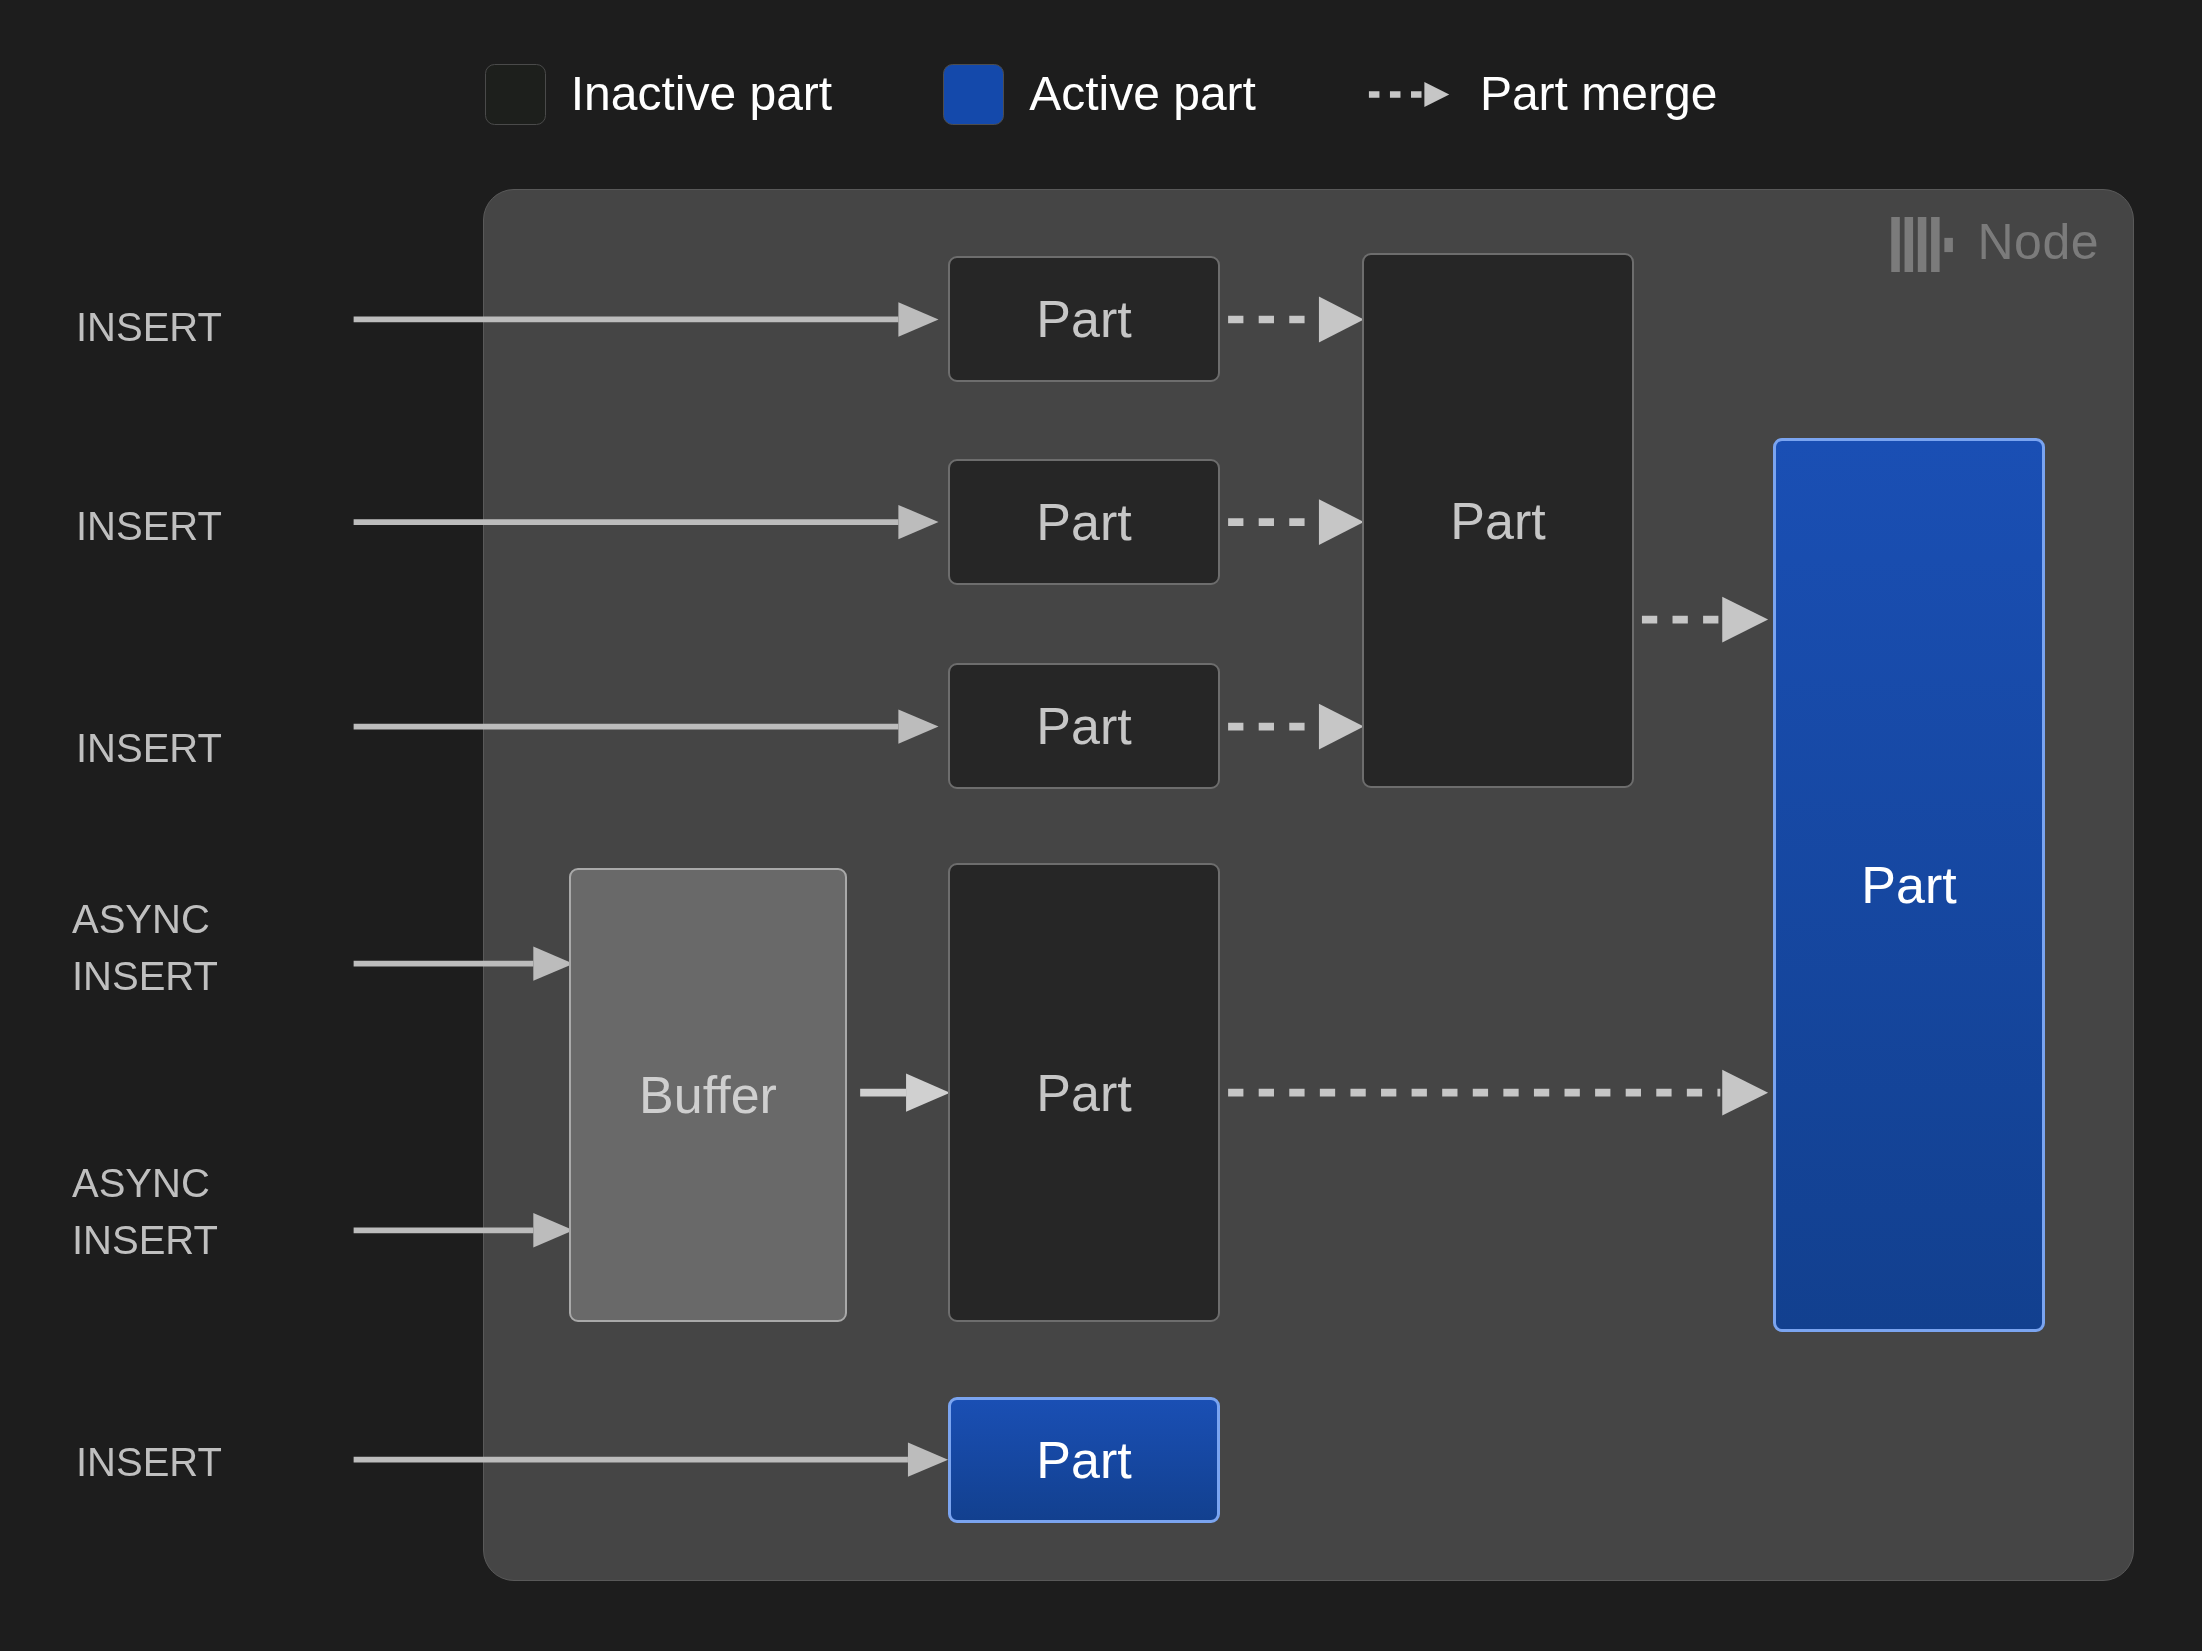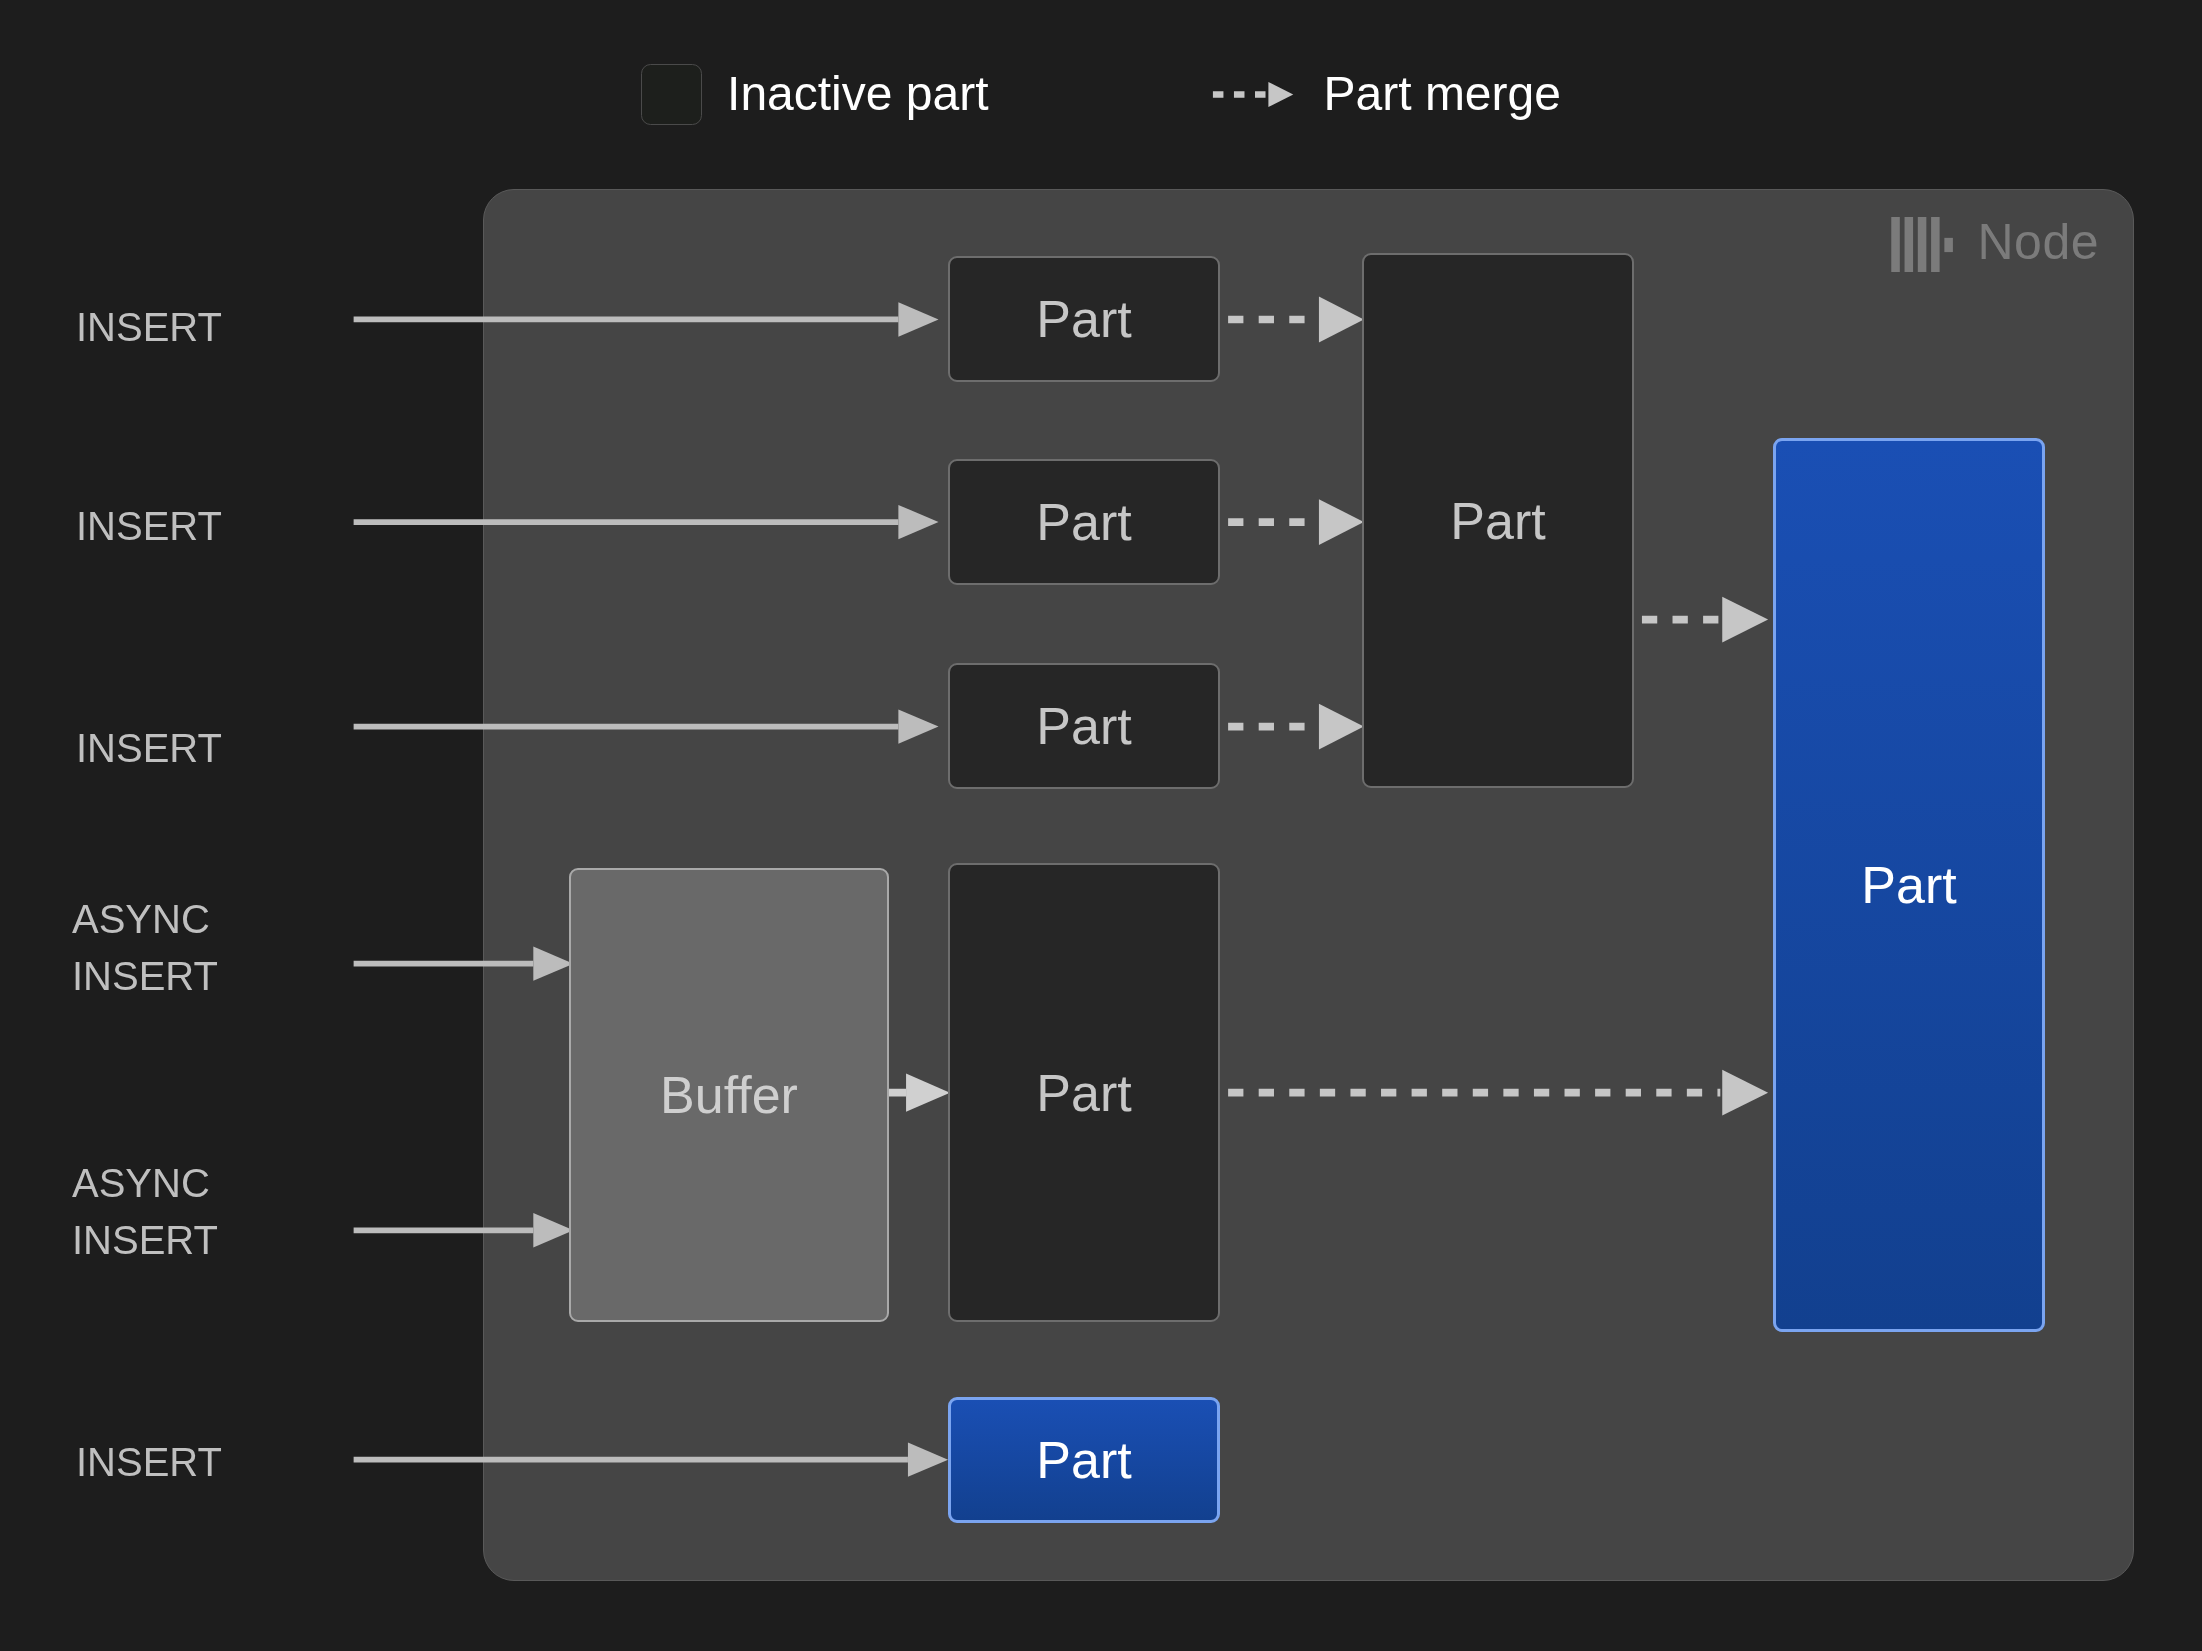--- a/index.html
+++ b/index.html
@@ -153,20 +153,24 @@
 
   <div class="legend">
 
     <div class="legend-item">
       <span class="legend-swatch inactive"></span>
       <span class="legend-label">Inactive part</span>
     </div>
 
     <span class="legend-gap"></span>
 
+    <div class="legend-item">
+      <span class="legend-swatch active"></span>
+      <span class="legend-label">Active part</span>
+    </div>
 
     <span class="legend-gap"></span>
 
     <div class="legend-item">
       <span class="legend-arrow">
         <svg width="88" height="25" viewBox="0 0 92 26" xmlns="http://www.w3.org/2000/svg">
           <line x1="2" y1="13" x2="58" y2="13" stroke="#c6c6c6" stroke-width="7" stroke-dasharray="11 11" stroke-linecap="butt"></line>
           <path d="M60 0 L86 13 L60 26 Z" fill="#c6c6c6"></path>
         </svg>
       </span>
@@ -270,21 +274,21 @@
   </div>
 
   <div class="part inactive" style="left:948px; top:663px; width:272px; height:126px;">
     <span>Part</span>
   </div>
 
   <div class="part inactive" style="left:1362px; top:253px; width:272px; height:535px;">
     <span>Part</span>
   </div>
 
-  <div class="part buffer" style="left:569px; top:868px; width:320px; height:454px;">
+  <div class="part buffer" style="left:569px; top:868px; width:278px; height:454px;">
     <span>Buffer</span>
   </div>
 
   <div class="part inactive" style="left:948px; top:863px; width:272px; height:459px;">
     <span>Part</span>
   </div>
 
   <div class="part active" style="left:1773px; top:438px; width:272px; height:894px;">
     <span>Part</span>
   </div>

